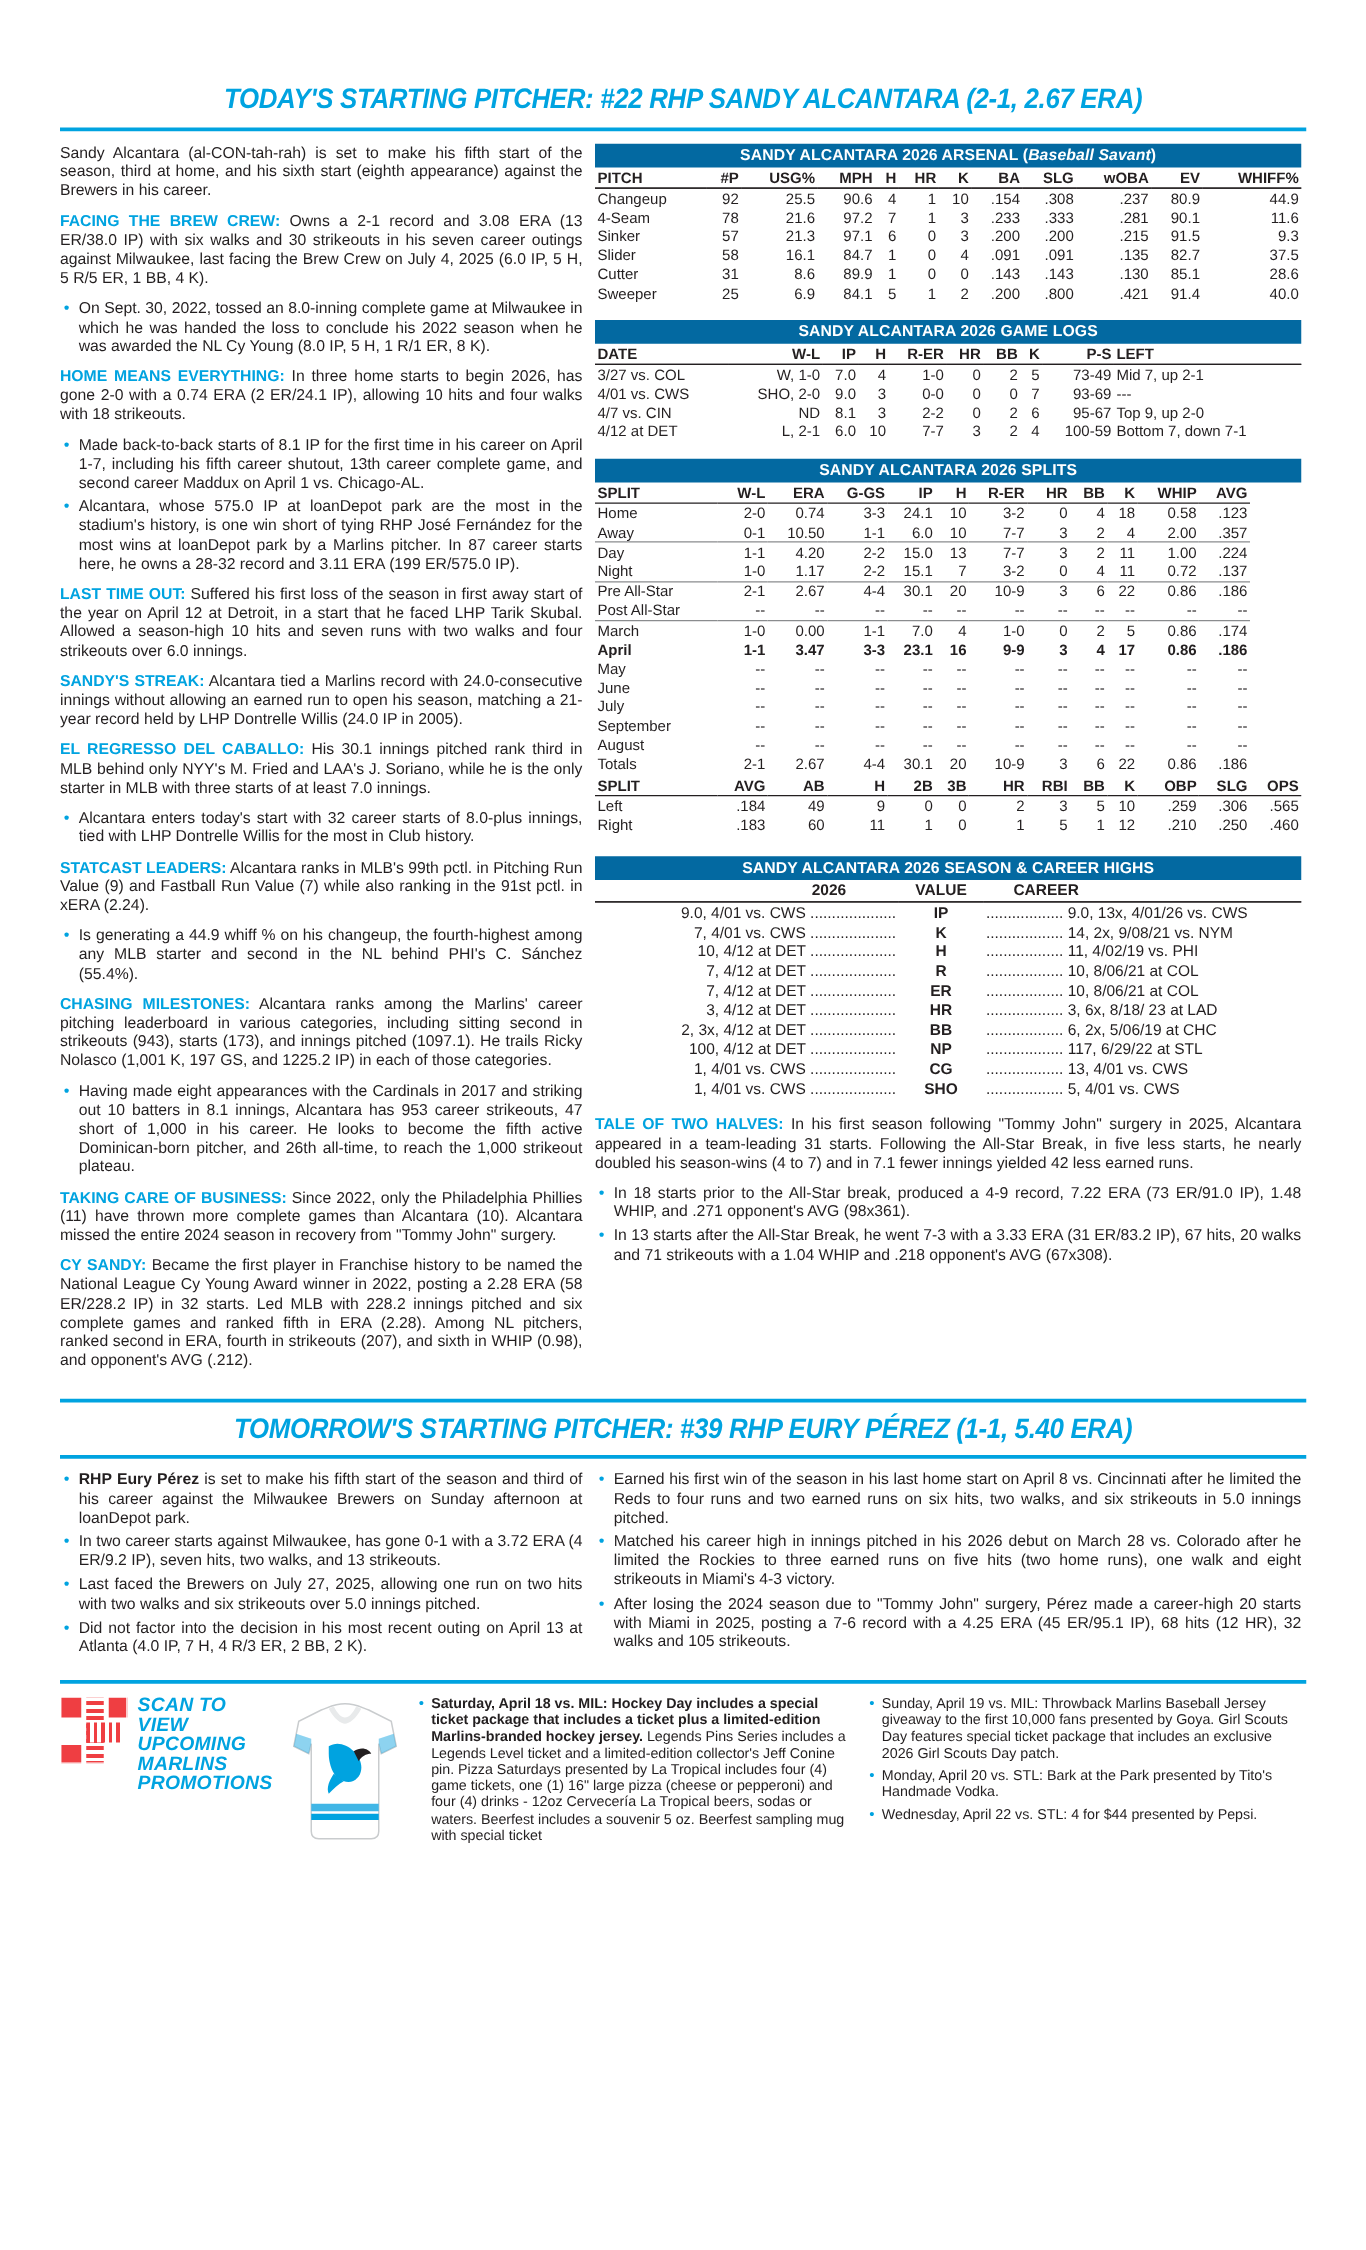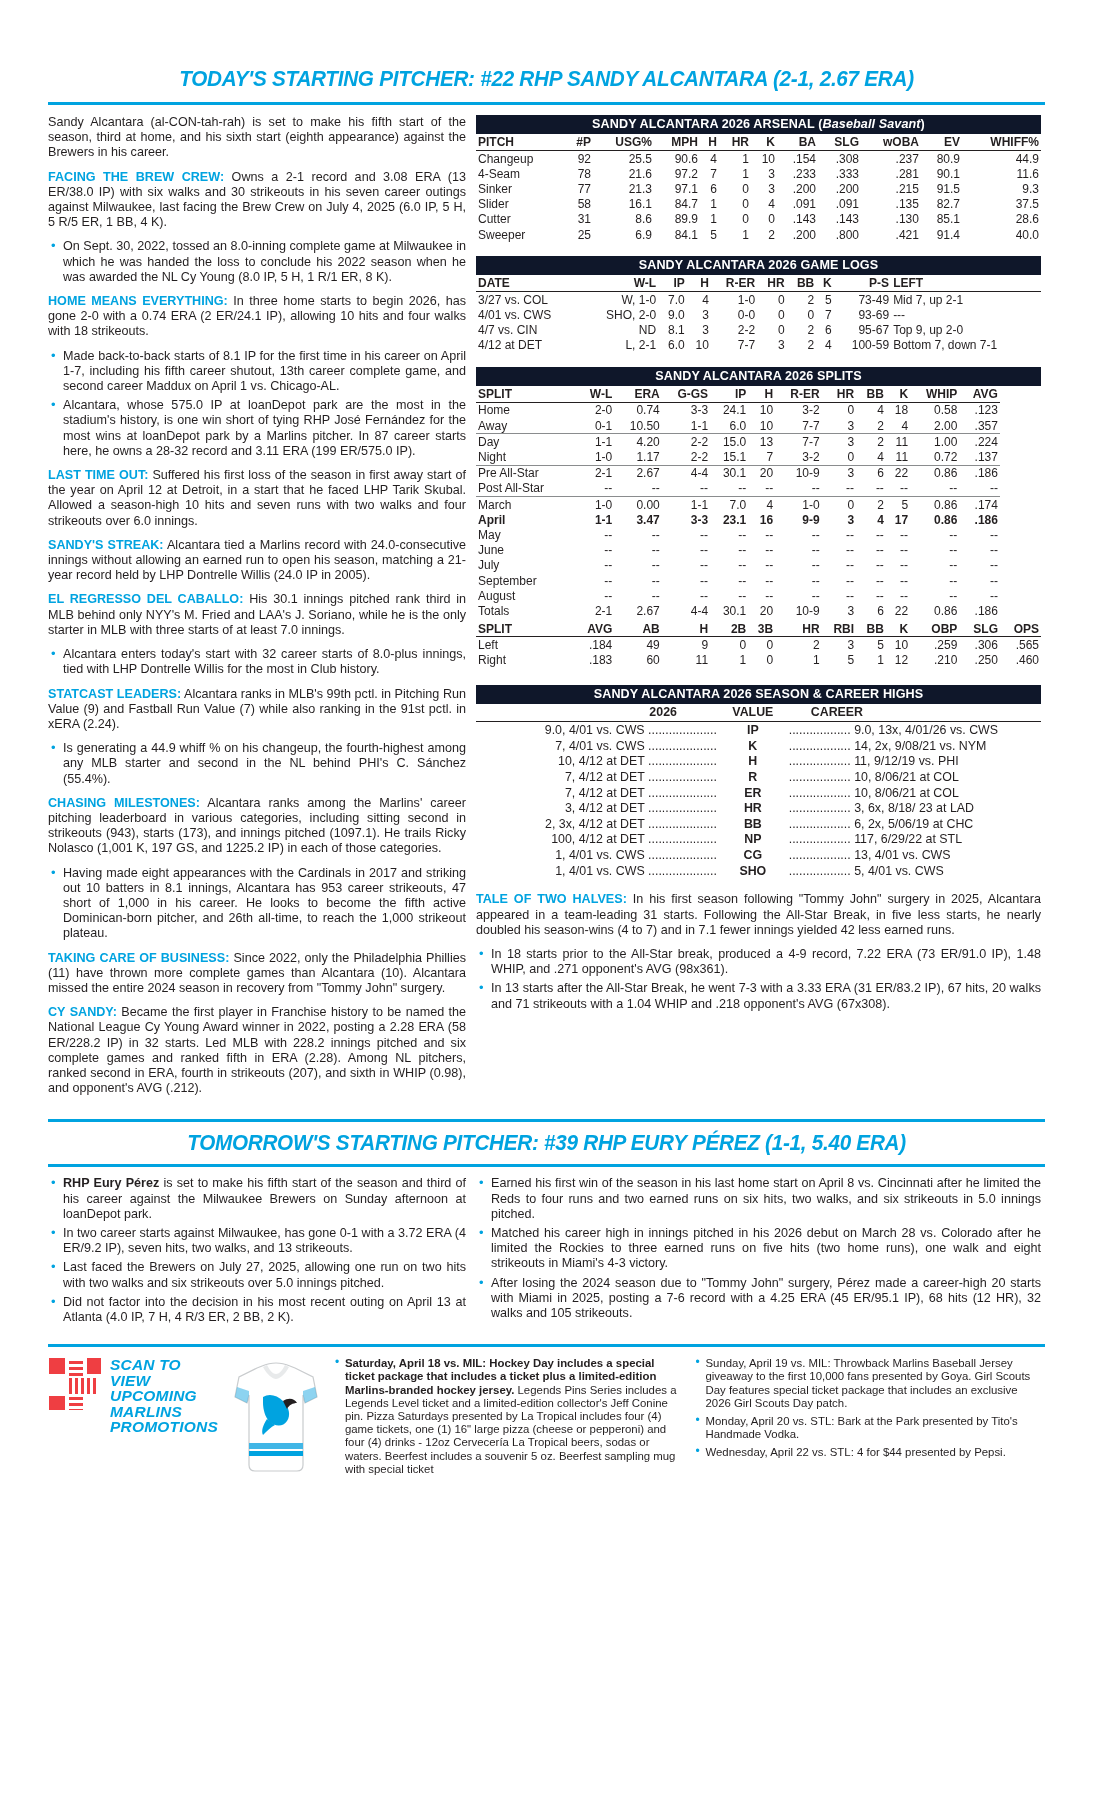--- a/index.html
+++ b/index.html
@@ -58,21 +58,21 @@
     content:"\2022";
     position:absolute;
     left:3px; top:-1px;
     color:#00a3e0;
     font-size:13px;
   }
 
   
   .tbl-wrap { margin-bottom:14px; }
   .tbl-head {
-    background:#0f172a;
+    background:#0369a1;
     color:#ffffff;
     font-weight:bold;
     font-size:12.6px;
     text-align:center;
     padding:2px 0 3px 0;
     letter-spacing:0.1px;
     white-space:nowrap;
   }
   .tbl-head i { font-style:italic; }
   table.stat {
@@ -248,21 +248,21 @@
                 <td class="">1</td>
                 <td class="">3</td>
                 <td class="">.233</td>
                 <td class="">.333</td>
                 <td class="">.281</td>
                 <td class="">90.1</td>
                 <td class="">11.6</td>
               </tr>
               <tr>
                 <td class="l">Sinker</td>
-                <td class="">77</td>
+                <td class="">57</td>
                 <td class="">21.3</td>
                 <td class="">97.1</td>
                 <td class="">6</td>
                 <td class="">0</td>
                 <td class="">3</td>
                 <td class="">.200</td>
                 <td class="">.200</td>
                 <td class="">.215</td>
                 <td class="">91.5</td>
                 <td class="">9.3</td>
@@ -665,21 +665,21 @@
                 <td class="career">.................. 9.0, 13x, 4/01/26 vs. CWS</td>
               </tr>
               <tr>
                 <td class="season">7, 4/01 vs. CWS ....................</td>
                 <td class="val">K</td>
                 <td class="career">.................. 14, 2x, 9/08/21 vs. NYM</td>
               </tr>
               <tr>
                 <td class="season">10, 4/12 at DET ....................</td>
                 <td class="val">H</td>
-                <td class="career">.................. 11, 9/12/19 vs. PHI</td>
+                <td class="career">.................. 11, 4/02/19 vs. PHI</td>
               </tr>
               <tr>
                 <td class="season">7, 4/12 at DET ....................</td>
                 <td class="val">R</td>
                 <td class="career">.................. 10, 8/06/21 at COL</td>
               </tr>
               <tr>
                 <td class="season">7, 4/12 at DET ....................</td>
                 <td class="val">ER</td>
                 <td class="career">.................. 10, 8/06/21 at COL</td>

